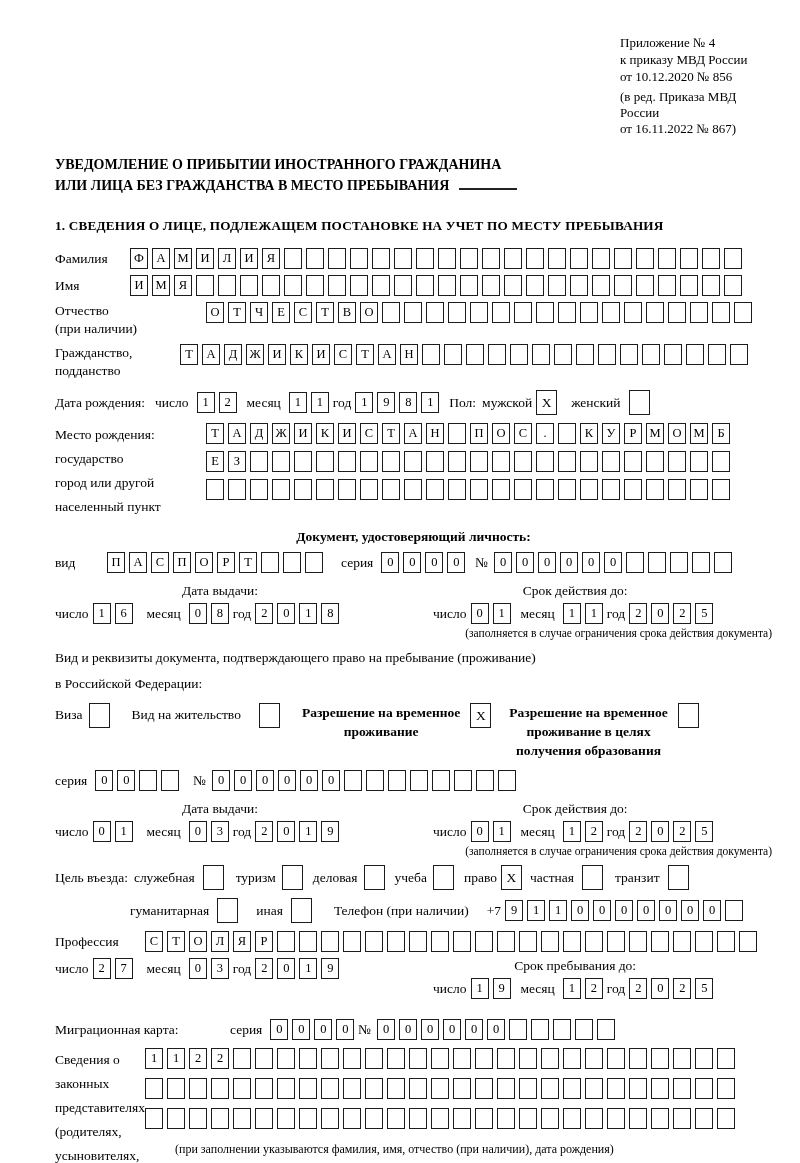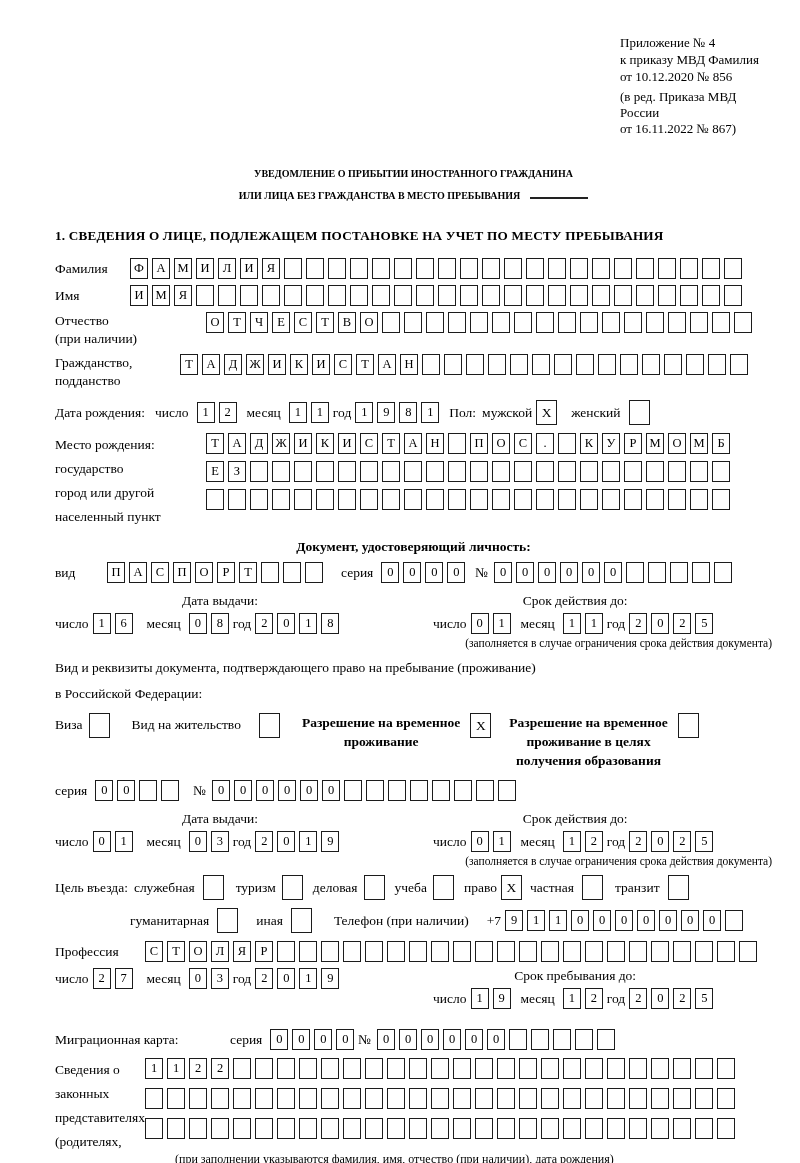--- a/index.html
+++ b/index.html
@@ -6,21 +6,21 @@
   .page {
     width:800px; height:1163px; box-sizing:border-box;
     background:#fff; color:#000;
     font-family:"Liberation Serif", serif;
     padding:34px 28px 10px 55px;
     overflow:hidden; position:relative;
   }
   .hdr-block { margin-left:565px; font-size:13px; line-height:17px; }
   .hdr-block .small { font-size:13px; line-height:16px; margin-top:4px; }
   .forma { text-align:right; font-weight:bold; font-size:14px; margin-top:14px; padding-right:2px; }
-  .title { text-align:center; font-weight:bold; font-size:10px; line-height:21px; margin-top:26px; }
+  .title { font-weight:bold; font-size:14px; line-height:21px; margin-top:17px; }
   .blank-line { display:inline-block; width:58px; border-bottom:2px solid #222; height:13px; margin-left:10px; }
   .sec-head { font-weight:bold; font-size:13.2px; margin-top:22px; margin-bottom:14px; letter-spacing:0.2px; }
 
   .row { display:flex; align-items:center; font-size:13.5px; margin-bottom:6px; white-space:nowrap; }
   .row-top { align-items:flex-start; }
   .lbl { flex:none; }
   .lbl2 { line-height:18px; }
   .cells { display:inline-flex; flex:none; }
   .cell {
     box-sizing:border-box; flex:none;
@@ -50,21 +50,21 @@
   .opt-block { text-align:center; line-height:19px;font-weight:bold; }
   .bottom-note { font-size:12px; margin-left:150px; margin-top:4px; }
 </style>
 </head>
 <body>
 
 <div class="page">
 
   <div class="hdr-block">
     <div>Приложение № 4</div>
-    <div>к приказу МВД Фамилия</div>
+    <div>к приказу МВД России</div>
     <div>от 10.12.2020 № 856</div>
     <div class="small">
       <div>(в ред. Приказа МВД России</div>
       <div>от 16.11.2022 № 867)</div>
     </div>
   </div>
 
   <div class="title">
     <div>УВЕДОМЛЕНИЕ О ПРИБЫТИИ ИНОСТРАННОГО ГРАЖДАНИНА</div>
     <div><span>ИЛИ ЛИЦА БЕЗ ГРАЖДАНСТВА В МЕСТО ПРЕБЫВАНИЯ</span><span class="blank-line"></span></div>

